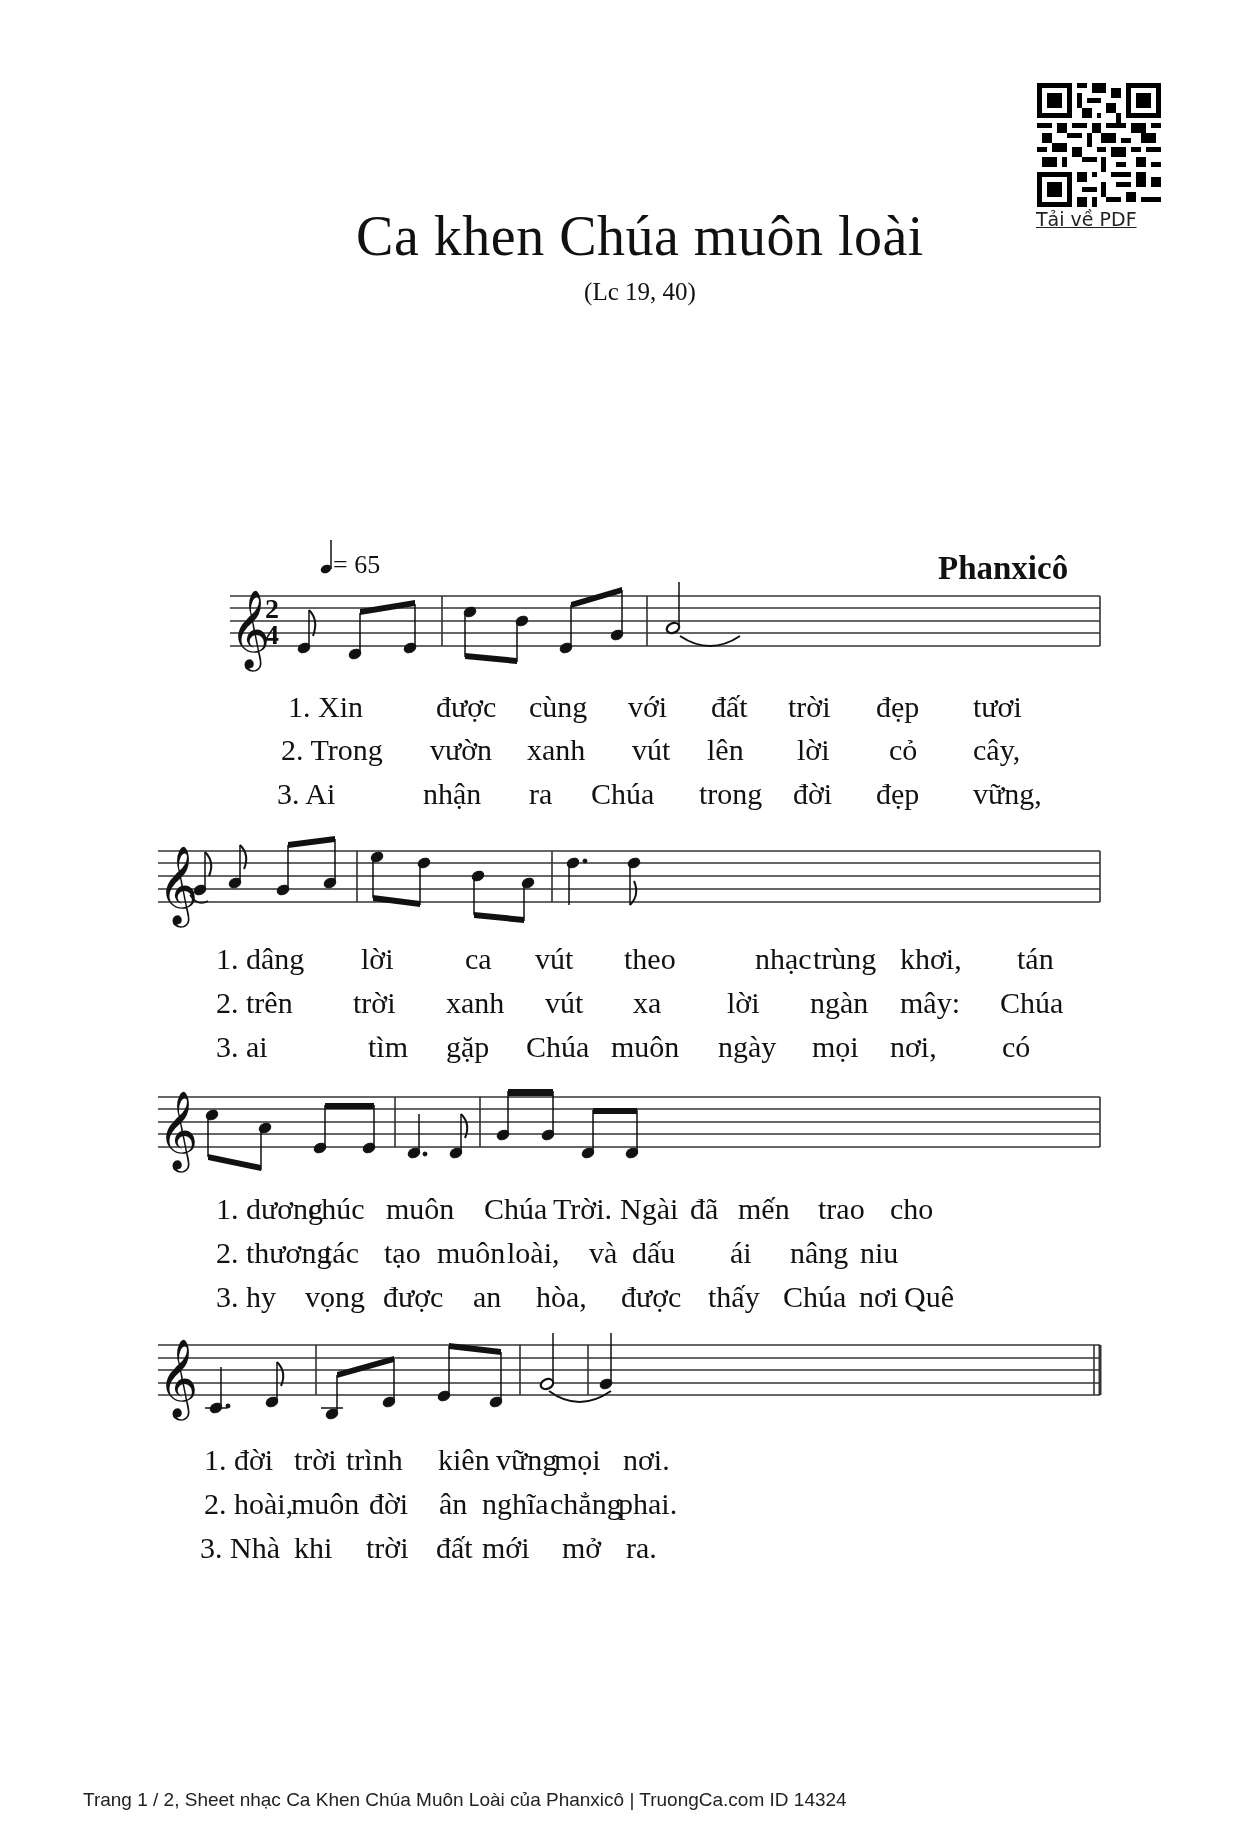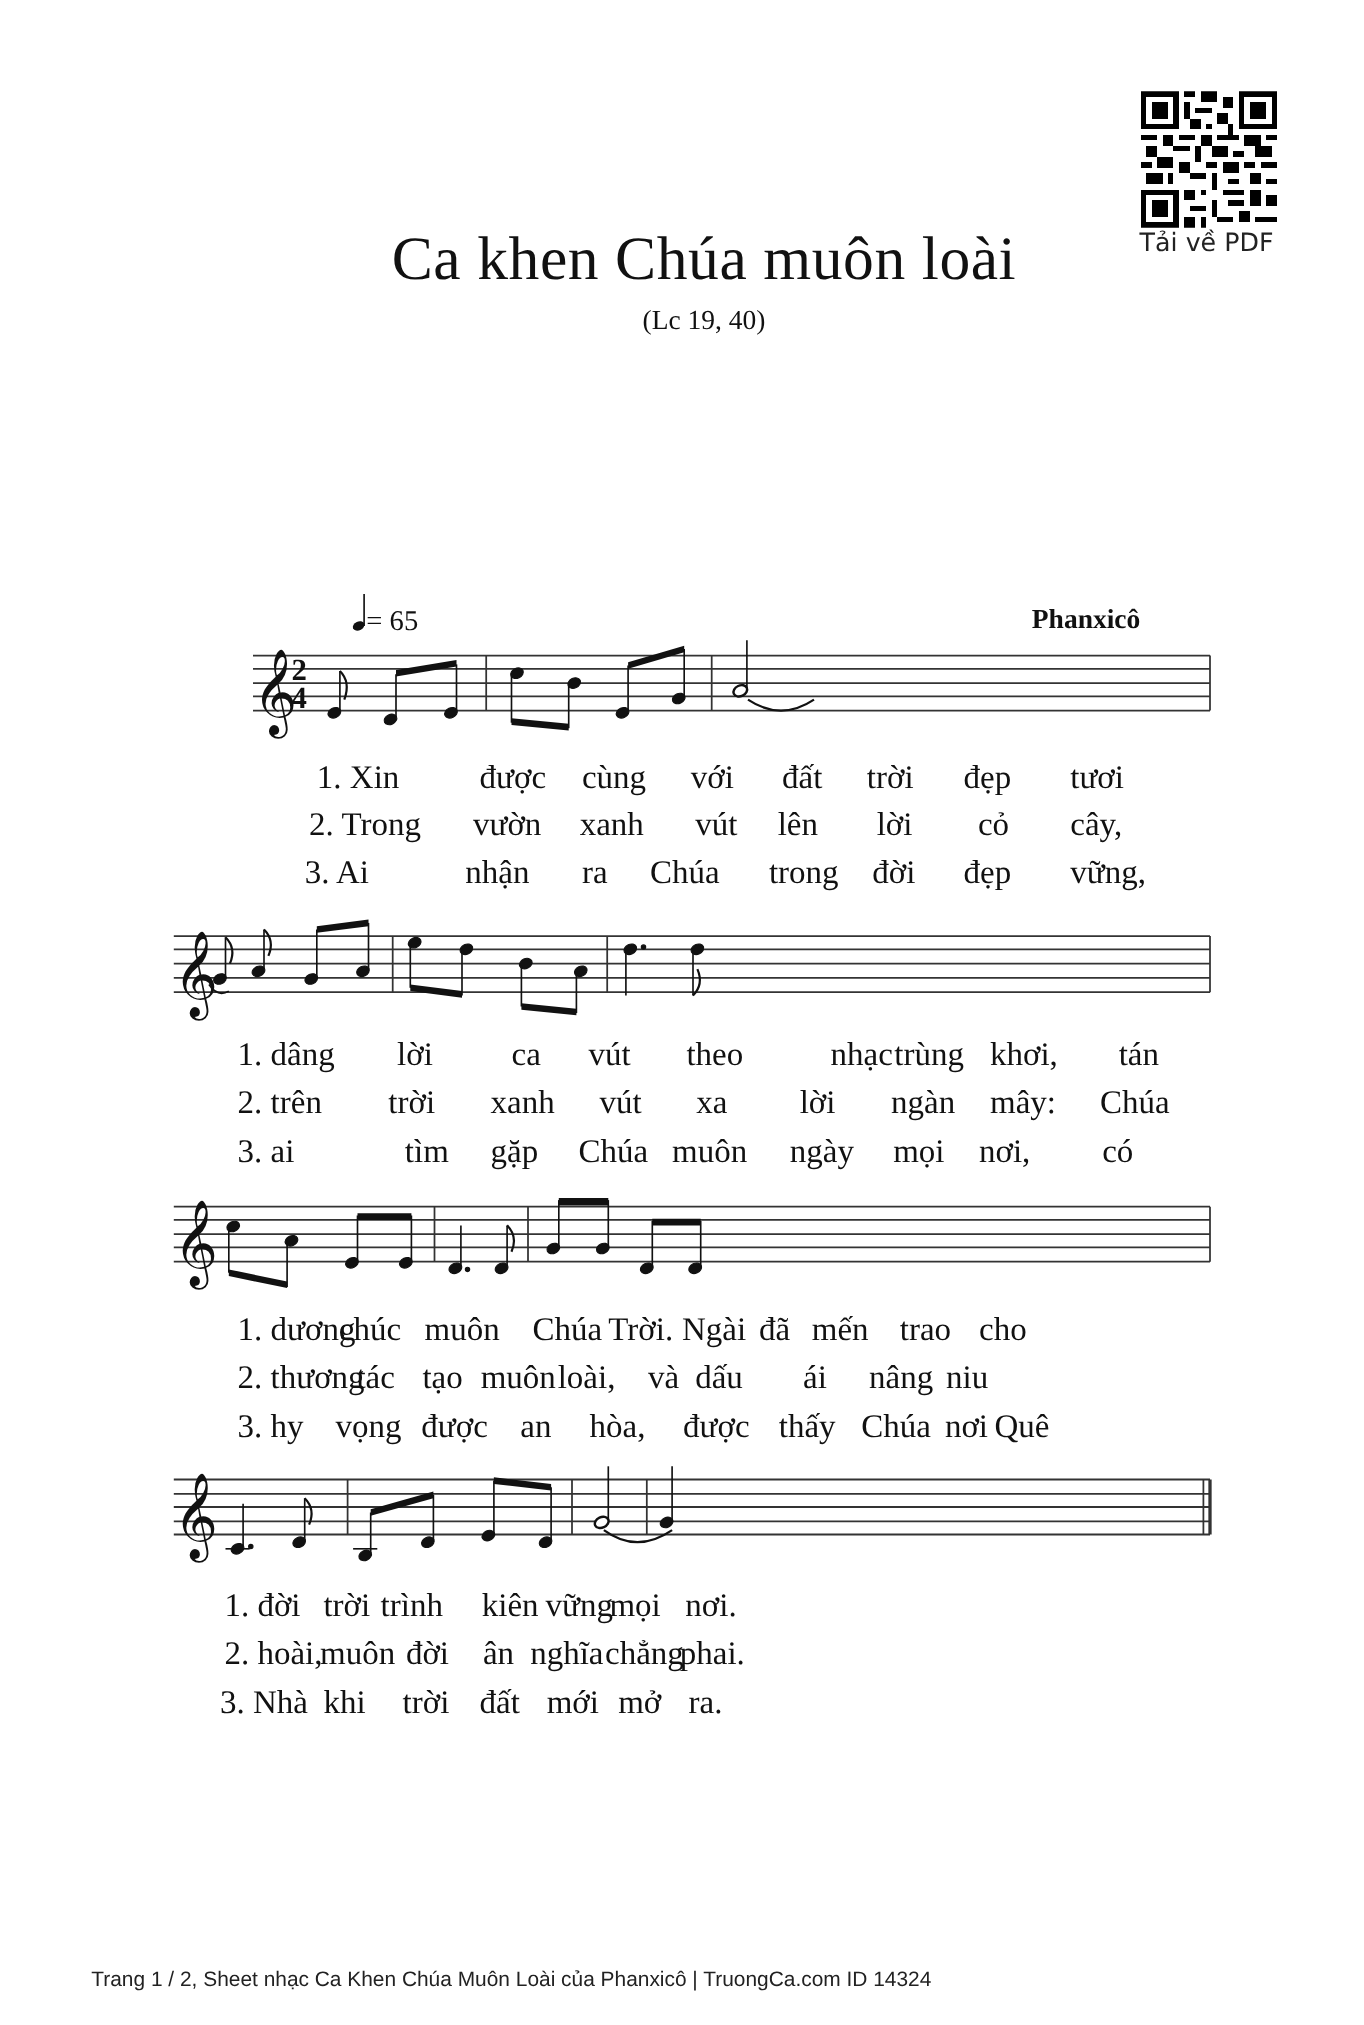--- a/index.html
+++ b/index.html
@@ -1,22 +1,22 @@
 <!DOCTYPE html>
 <html><head>
 <meta charset="utf-8">
 <style>
   html,body{margin:0;padding:0;background:#fff;}
   body{width:1240px;height:1841px;position:relative;overflow:hidden;font-family:"Liberation Serif",serif;color:#111;}
   .abs{position:absolute;}
   #qr{left:1040px;left:1037px;top:83px;width:124px;height:124px;}
-  #qr-label{left:1036px;top:208px;font-family:"DejaVu Sans",sans-serif;font-size:23px;color:#222;white-space:nowrap;}
+  #qr-label{left:1036px;top:208px;font-family:"DejaVu Sans",sans-serif;font-size:19px;color:#222;white-space:nowrap;text-decoration:underline;}
   #title{left:0;width:1280px;top:204px;text-align:center;font-size:56px;letter-spacing:0.5px;}
   #subtitle{left:0;width:1280px;top:278px;text-align:center;font-size:25px;}
-  #composer{left:938px;top:550px;font-size:25px;font-weight:bold;}
+  #composer{left:938px;top:550px;font-size:33px;font-weight:bold;}
   #tempo{left:333px;top:550px;font-size:26px;}
   .lyric-line{position:absolute;font-size:30px;white-space:nowrap;}
   .lyric-line span{position:absolute;top:0;white-space:nowrap;}
   #footer{left:83px;top:1789px;font-family:"Liberation Sans",sans-serif;font-size:19px;color:#222;white-space:nowrap;}
   svg.staff{position:absolute;left:0;overflow:visible;}
 </style>
 </head>
 <body>
 
 <div id="qr" class="abs">
@@ -385,18 +385,18 @@
     <span style="left:439px">ân</span>
   <span style="left:482px">nghĩa</span>
     <span style="left:550px">chẳng</span>
   <span style="left:618px">phai.</span>
 </div>
 <div class="lyric-line" style="top:1531px;left:0;">
   <span style="left:200px">3. Nhà</span>
     <span style="left:294px">khi</span>
   <span style="left:366px">trời</span>
     <span style="left:436px">đất</span>
-  <span style="left:497px">mới</span>
+  <span style="left:482px">mới</span>
     <span style="left:562px">mở</span>
   <span style="left:626px">ra.</span>
 </div>
 
 <div id="footer" class="abs">Trang 1 / 2, Sheet nhạc Ca Khen Chúa Muôn Loài của Phanxicô  | TruongCa.com ID 14324</div>
 
 </body></html>

